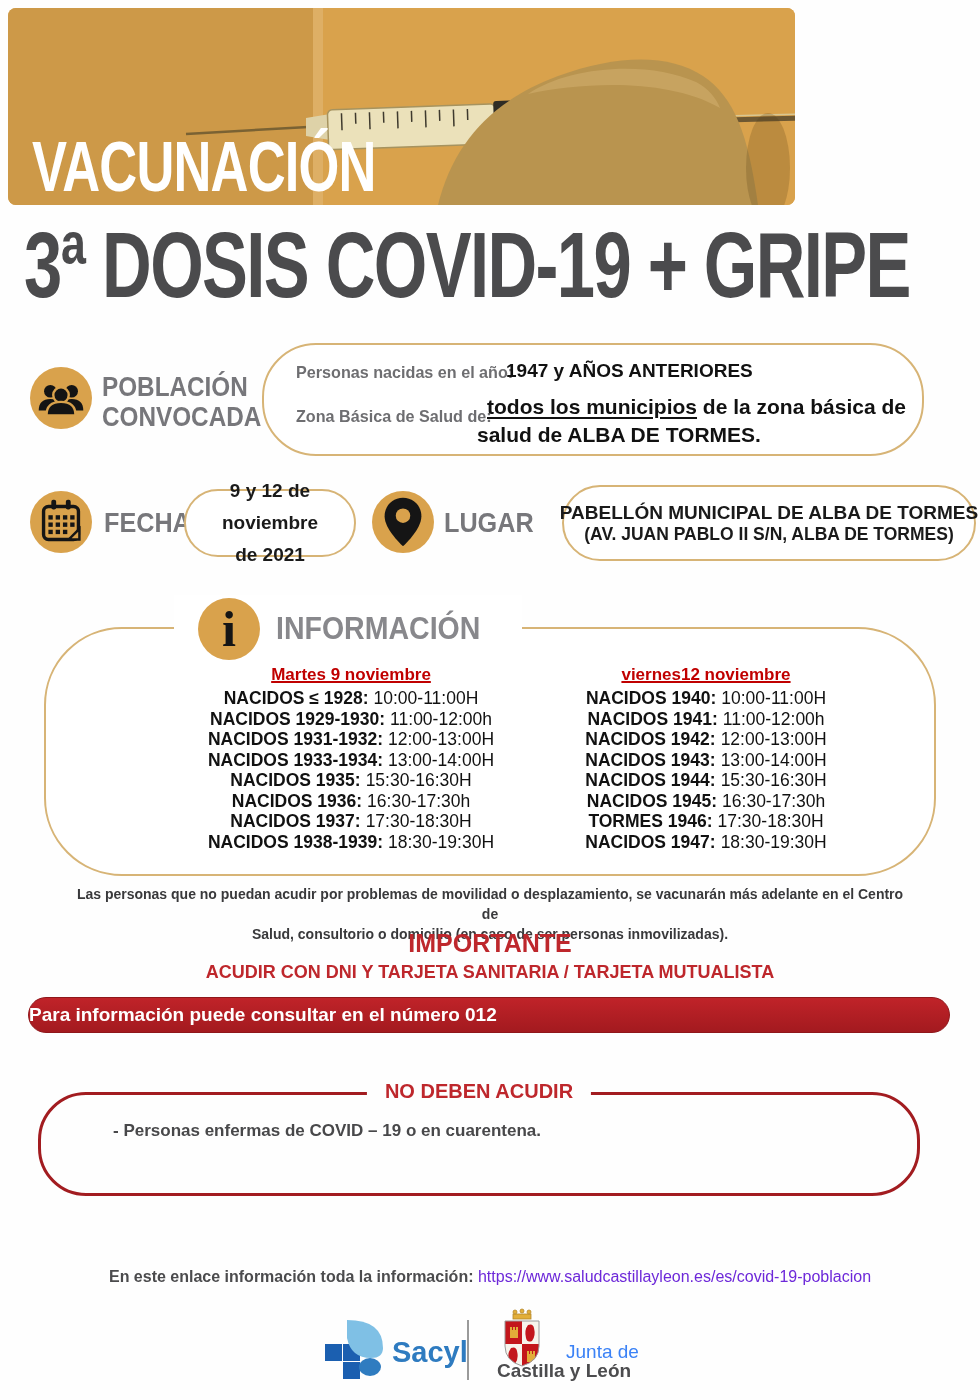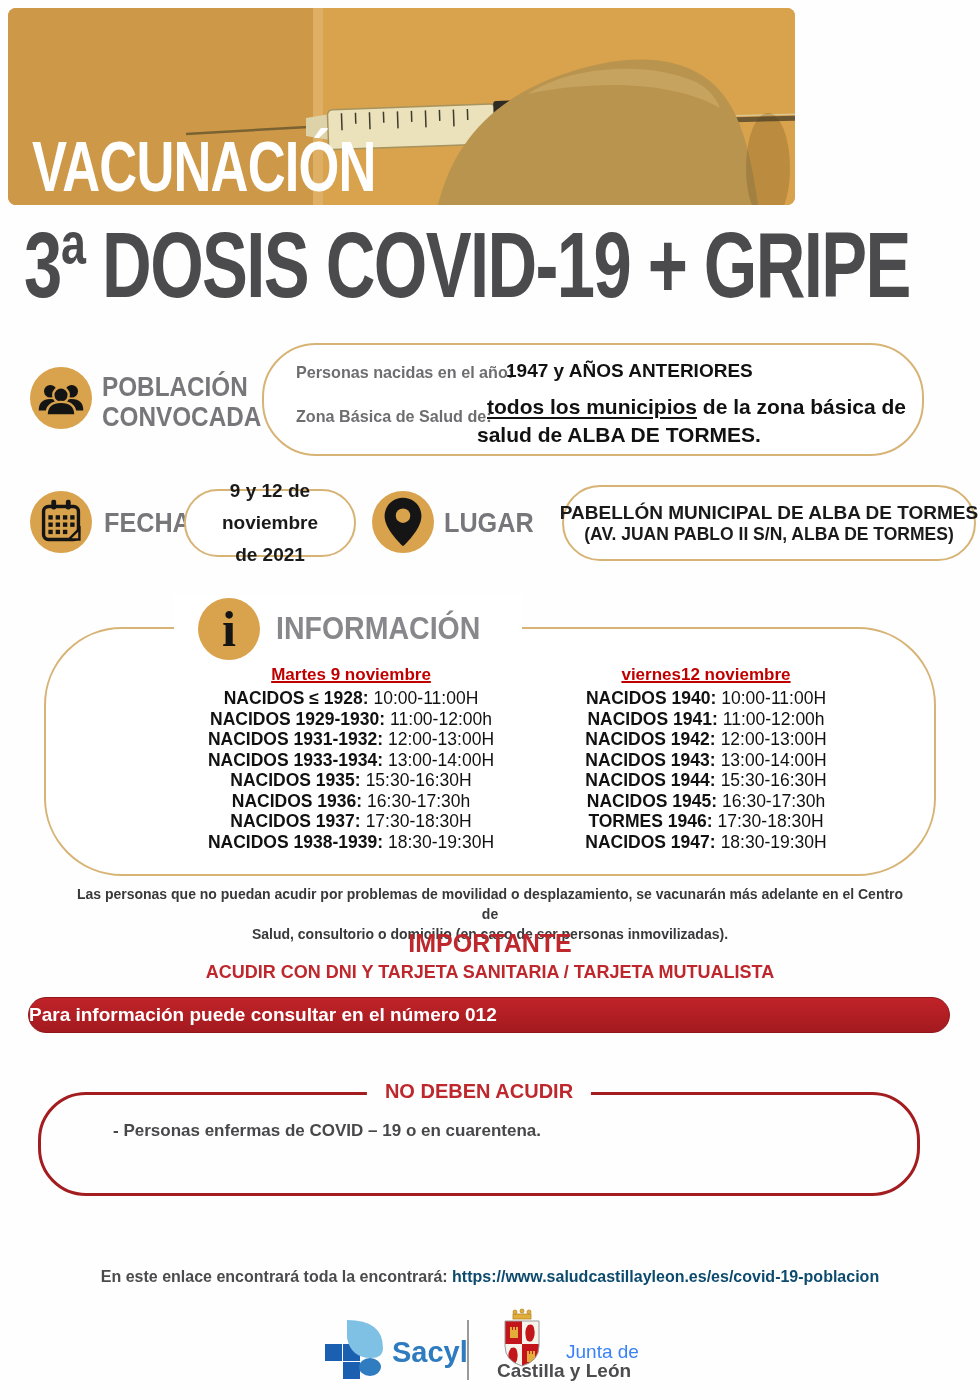--- a/index.html
+++ b/index.html
@@ -67,21 +67,21 @@
 
   #nodeben-box{position:absolute;left:38px;top:1092px;width:882px;height:104px;
         border:3px solid #a21c20;border-radius:48px;box-sizing:border-box;}
   #nodeben-legend{position:absolute;top:-15px;left:50%;transform:translateX(-50%);background:#fefefe;
         padding:0 18px;font-size:20px;font-weight:700;color:#be272c;white-space:nowrap;}
   #nodeben-item{position:absolute;left:28px;top:26px;font-size:17px;font-weight:700;color:#48484a;margin-left:44px;}
 
   
   #link-row{position:absolute;left:0;top:1268px;width:980px;text-align:center;font-size:16px;}
   #link-row .lab{font-weight:700;color:#4b4b4d;}
-  #link-row a{color:#0c4a6e;text-decoration:none;font-weight:700;}
+  #link-row a{color:#6d28d9;text-decoration:none;font-weight:400;}
   .abs{position:absolute;}
   #sacyl-text{left:392px;top:1336px;font-size:29px;font-weight:700;color:#2e7bc0;}
   #footer-divider{left:467px;top:1320px;width:2px;height:60px;background:#9a9a9a;}
   #junta-t1{left:546px;top:1341px;font-size:19px;font-weight:400;color:#3b82f6;white-space:nowrap;margin-left:20px;}
   #junta-t2{left:497px;top:1360px;font-size:19px;font-weight:700;color:#4c4c4e;white-space:nowrap;}
 </style>
 </head>
 <body>
 
 <div class="page">
@@ -234,21 +234,21 @@
   <div id="banner">
     <span>Para información puede consultar en el número 012</span>
   </div>
 
   <div id="nodeben-box">
     <div id="nodeben-legend">NO DEBEN ACUDIR</div>
     <div id="nodeben-item">- Personas enfermas de COVID – 19 o en cuarentena.</div>
   </div>
 
   <div id="link-row">
-    <span class="lab">En este enlace encontrará toda la encontrará:</span>
+    <span class="lab">En este enlace información toda la información:</span>
     <a href="#">https://www.saludcastillayleon.es/es/covid-19-poblacion</a>
   </div>
 
   <svg class="abs" style="left:323px;top:1320px;" width="64" height="62" viewBox="0 0 64 62">
     <rect x="2" y="24" width="17" height="17" fill="#1b5fb0"></rect>
     <rect x="20" y="24" width="17" height="17" fill="#1b5fb0"></rect>
     <rect x="20" y="42" width="17" height="17" fill="#1b5fb0"></rect>
     <path d="M24 0 Q60 0 60 28 Q60 38 48 38 Q28 38 24 18 Z" fill="#7fc0e5"></path>
     <ellipse cx="47" cy="47" rx="11" ry="9" fill="#2f7cc0"></ellipse>
   </svg>

